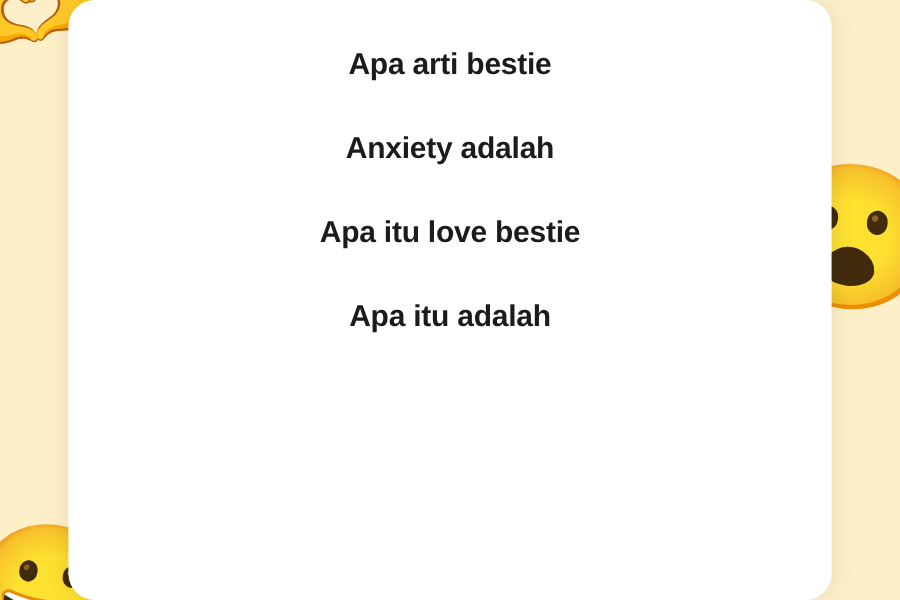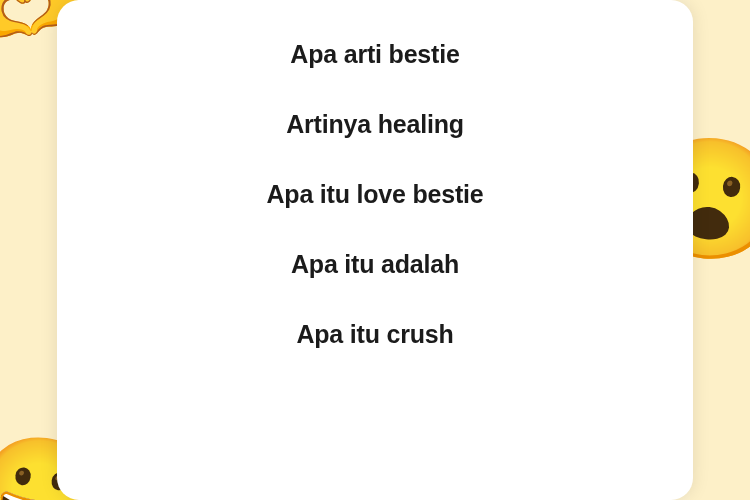--- a/index.html
+++ b/index.html
@@ -107,20 +107,19 @@
   <div class="bg-left"></div>
   <div class="bg-right"></div>
 
   <span class="emoji emoji-top-left">🫶</span>
   <span class="emoji emoji-bottom-left">😀</span>
   <span class="emoji emoji-right">😮</span>
 
   <div class="card">
     <div class="suggestion-list">
       <div class="suggestion-item">Apa arti bestie</div>
-      <div class="suggestion-item">Artinya healing</div>
+      <div class="suggestion-item">Anxiety adalah</div>
       <div class="suggestion-item">Apa itu love bestie</div>
       <div class="suggestion-item">Apa itu adalah</div>
-      <div class="suggestion-item">Apa itu crush</div>
     </div>
   </div>
 
 </div>
 
 </body></html>

